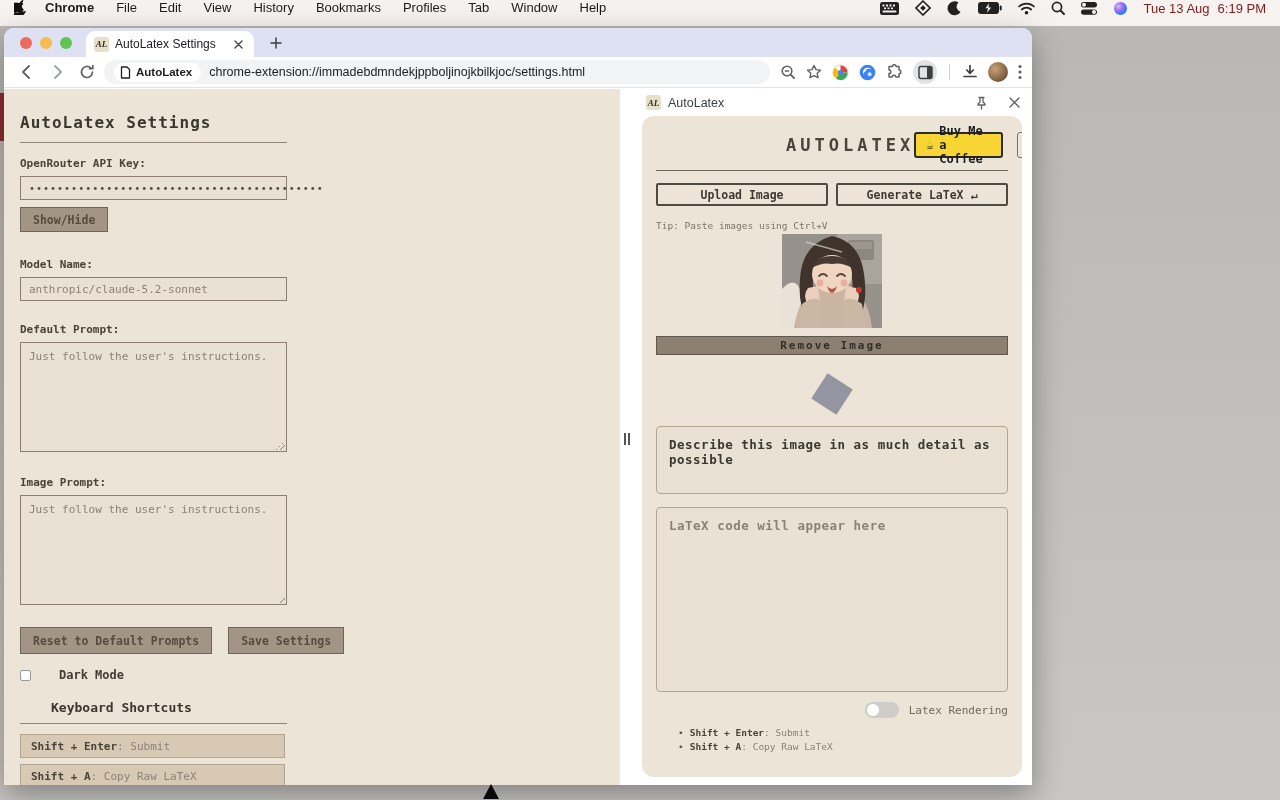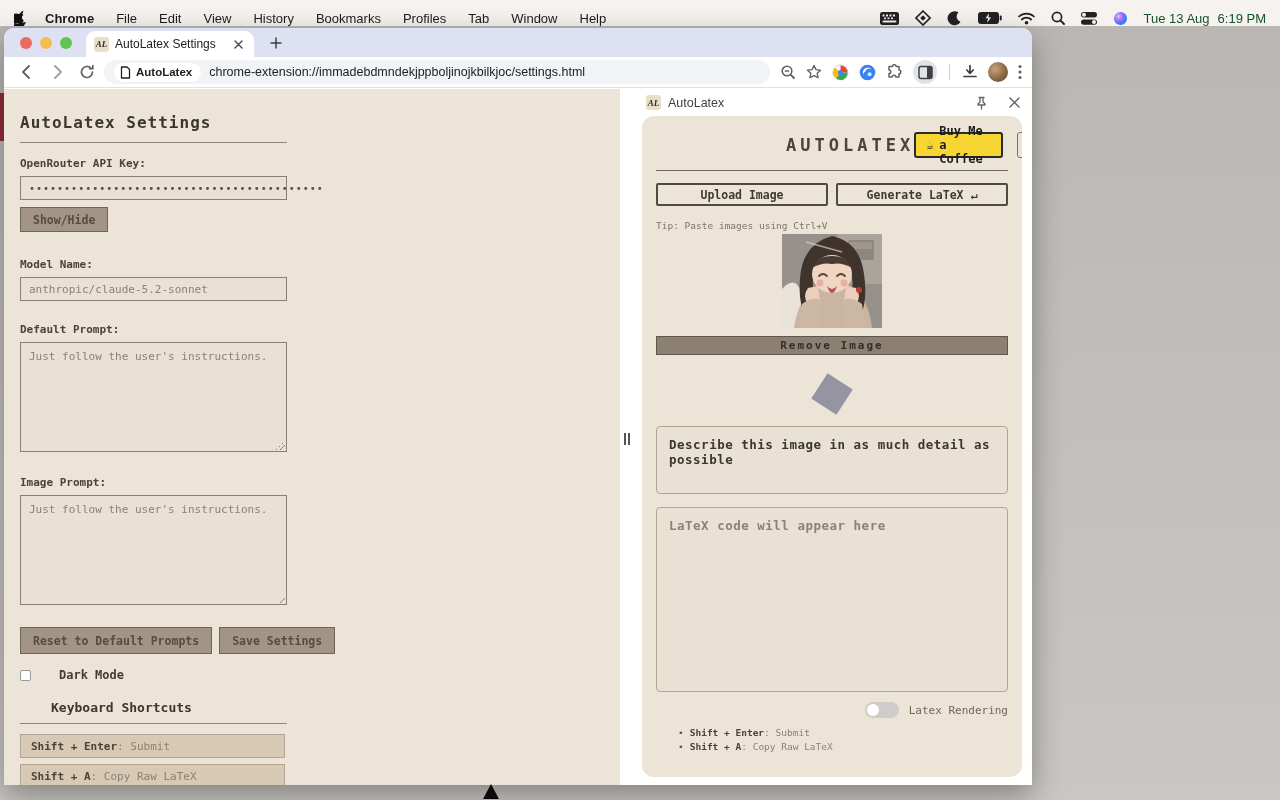--- a/index.html
+++ b/index.html
@@ -12,26 +12,26 @@
     --ink:#443d33;
     --mono:"DejaVu Sans Mono","Liberation Mono",monospace;
     --sans:"Liberation Sans","DejaVu Sans",sans-serif;
   }
   *{margin:0;padding:0;box-sizing:border-box;}
   html,body{width:1280px;height:800px;overflow:hidden;font-family:var(--sans);}
   .desktop{position:absolute;inset:0;background:linear-gradient(180deg,#b9b6b3,#c9c6c3);}
   .maroon{position:absolute;left:0;top:93px;width:5px;height:48px;background:#8e2f36;}
 
   
-  .menubar{position:absolute;left:0;top:0;right:0;height:26px;background:#f5f2ef;display:flex;align-items:flex-end;padding:0 14px;font-size:13px;color:#1c1c1c;}
+  .menubar{position:absolute;left:0;top:0;right:0;height:26px;background:#f5f2ef;display:flex;align-items:flex-start;padding:0 14px;font-size:13px;color:#1c1c1c;}
   .menubar .apple{width:13px;height:15px;margin-right:4px;}
   .menu-items{display:flex;gap:22px;margin-left:14px;}
   .menu-items span{white-space:nowrap;}
   .menu-items span:first-child{font-weight:bold;}
-  .menu-right{margin-left:auto;display:flex;align-items:center;gap:16px;color:#14532d;}
+  .menu-right{margin-left:auto;display:flex;align-items:center;gap:16px;color:#7f1d1d;}
   .menu-right svg{display:block;}
   .clock{font-size:13px;display:flex;gap:8px;}
 
   
   .window{position:absolute;left:4px;top:28px;width:1028px;height:757px;border-radius:10px 10px 0 0;box-shadow:0 10px 30px rgba(0,0,0,.35);overflow:hidden;background:#fff;}
   .tabstrip{position:absolute;left:0;top:0;right:0;height:29px;background:#dde1f1;display:flex;align-items:center;}
   .lights{display:flex;gap:8px;margin:0 14px 0 16px;}
   .light{width:12px;height:12px;border-radius:50%;}
   .light.red{background:#ee6a5f;}
   .light.yellow{background:#f5bd4f;}
@@ -61,21 +61,21 @@
 
   
   .pg-title{font-size:16px;font-weight:bold;letter-spacing:1px;color:#3c362c;}
   .pg-hr{border:none;border-top:1px solid #8f8679;width:267px;margin:10px 0 8px;}
   .lbl{font-size:11px;font-weight:bold;margin-top:14px;margin-bottom:6px;color:#4a4337;}
   .inp{width:267px;height:24px;background:var(--box-beige);border:1px solid #8a7f70;font-family:var(--mono);font-size:10px;color:#57503f;display:flex;align-items:center;padding:0 8px;letter-spacing:1px;}
   .inp.ghost{color:#8b8274;font-size:11px;letter-spacing:0;}
   .btn{display:inline-flex;align-items:center;justify-content:center;background:var(--btn-brown);border:1px solid #6e6557;color:#574c3e;font-family:var(--mono);font-size:11.5px;font-weight:bold;padding:0 12px;height:25px;}
   .ta{width:267px;background:var(--box-beige);border:1px solid #8a7f70;font-family:var(--mono);font-size:11px;color:#8b8274;padding:7px 8px;position:relative;}
   .ta .grip{position:absolute;right:1px;bottom:1px;width:9px;height:9px;background:linear-gradient(135deg,transparent 50%,#8a7f70 50%,#8a7f70 55%,transparent 55%,transparent 70%,#8a7f70 70%,#8a7f70 75%,transparent 75%);}
-  .btnrow{display:flex;gap:7px;margin-top:22px;}
+  .btnrow{display:flex;gap:16px;margin-top:22px;}
   .chkrow{display:flex;align-items:center;gap:8px;margin-top:14px;}
   .chk{width:11px;height:11px;background:#fdfdfd;border:1px solid #9a9a9a;border-radius:2px;}
   .chklbl{font-size:12px;font-weight:bold;padding-left:20px;}
   .ks-title{font-size:13px;font-weight:bold;margin-top:18px;color:#3c362c;margin-left:31px;}
   .srow{width:265px;height:24px;background:var(--tan-row);border:1px solid #b3a593;display:flex;align-items:center;padding:0 10px;font-size:11px;margin-top:6px;white-space:nowrap;overflow:hidden;}
   .srow b{color:#4a4337;}
   .srow .act{color:#8b8275;}
 
   
   .panel-head{height:27px;display:flex;align-items:center;padding:0 12px;gap:7px;font-size:12.5px;color:#3c4043;}

